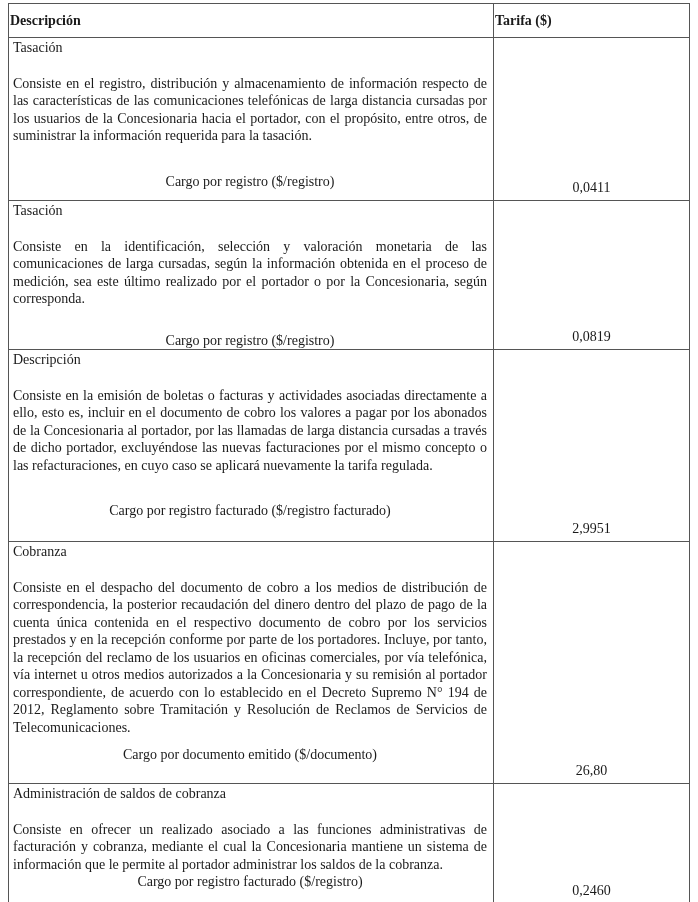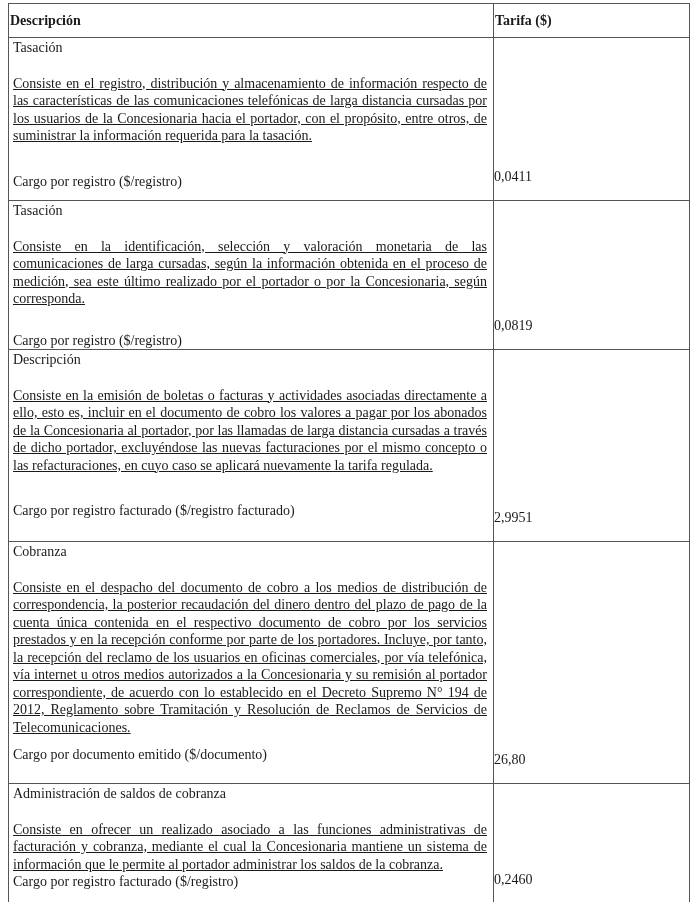--- a/index.html
+++ b/index.html
@@ -6,24 +6,24 @@
   body { width:698px; height:902px; overflow:hidden; position:relative;
          font-family:"Liberation Serif", "DejaVu Serif", serif; color:#1a1a1a; }
   table.tariffs { position:absolute; left:8px; top:3px; width:681px;
                   border-collapse:collapse; table-layout:fixed; }
   table.tariffs th, table.tariffs td { border:1.5px solid #555; vertical-align:top; }
   col.c-desc { width:485px; }
   col.c-tar { width:196px; }
   th { font-weight:bold; font-size:14px; height:31px; text-align:left; vertical-align:middle !important; }
   td.desc { padding:1px 6px 0 4px; font-size:14px; line-height:17.5px; }
   .svc-name { display:block; margin-bottom:18px; }
-  .svc-text { display:block; text-align:justify;text-decoration:underline; }
-  .charge { display:block; text-align:left; }
+  .svc-text { display:block; text-align:justify; }
+  .charge { display:block; text-align:center; }
   td.tar { position:relative; padding:0; }
-  td.tar .val { position:absolute; left:0; right:0; bottom:15px; font-size:14px; }
+  td.tar .val { position:absolute; left:0; right:0; bottom:4px; text-align:center; font-size:14px; }
   .gap { display:block; }
 </style>
 </head>
 <body>
 
 <table class="tariffs">
   <colgroup>
       <col class="c-desc">
       <col class="c-tar">
     </colgroup>

